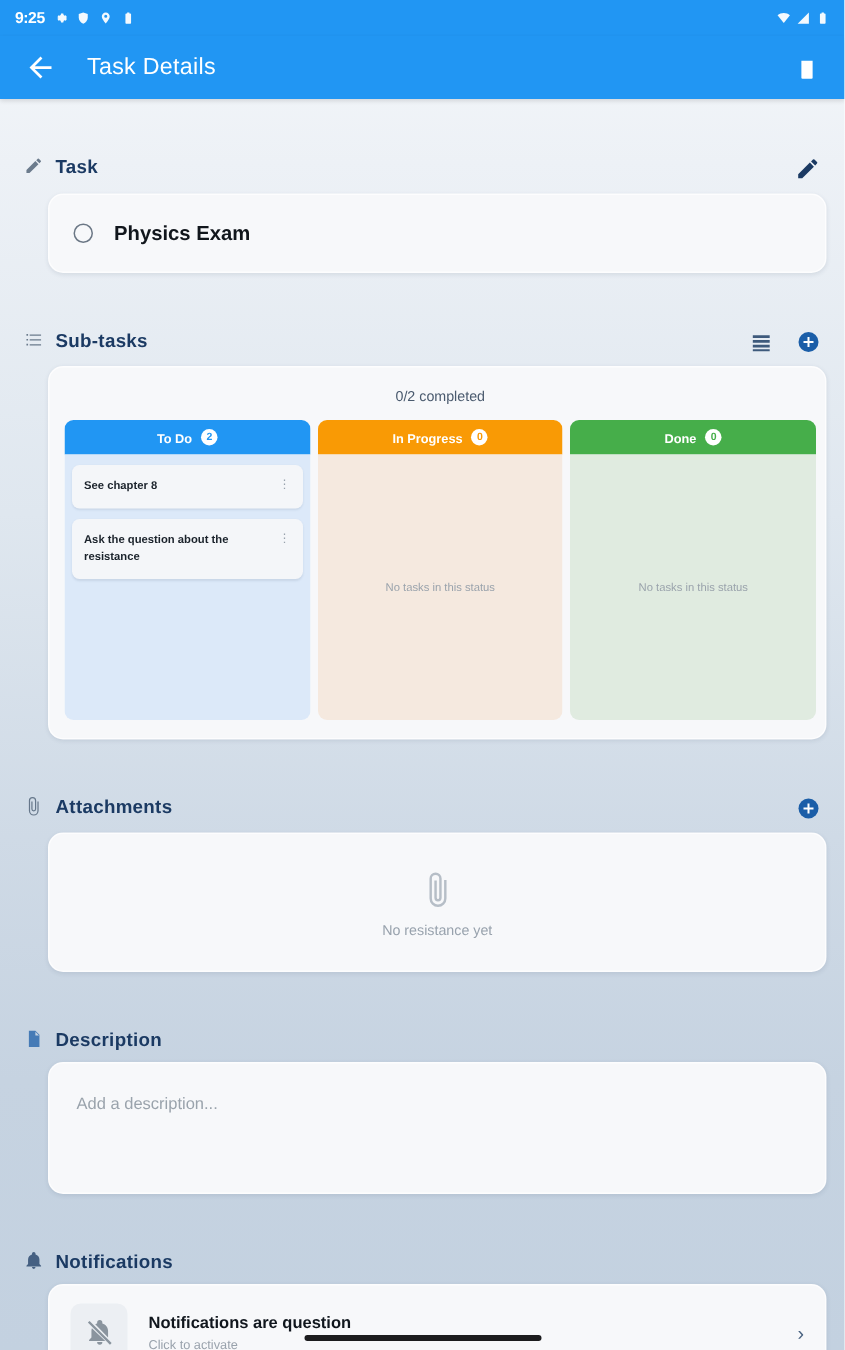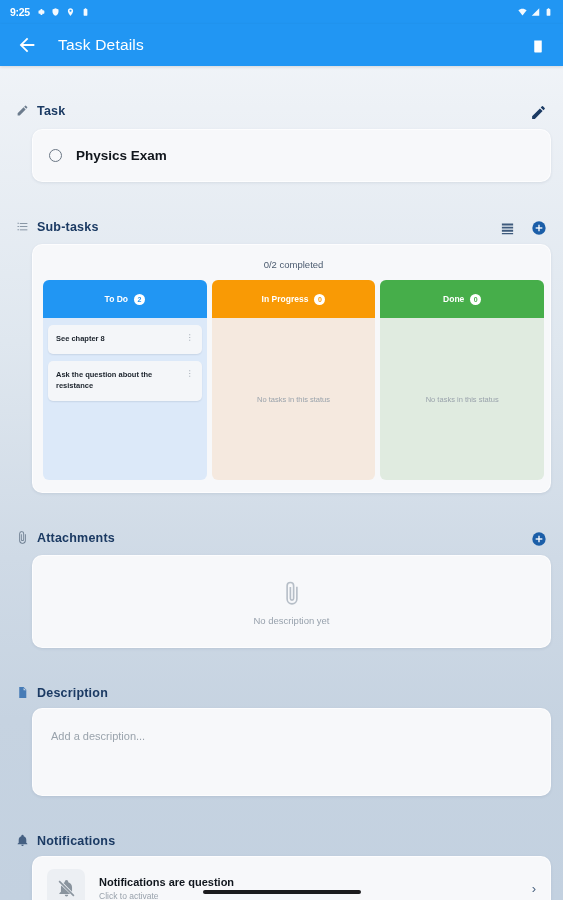--- a/index.html
+++ b/index.html
@@ -68,21 +68,21 @@
   .kanban-card { padding:10px 6px 12px 10px; }
   .completed {
     text-align:center; font-size:9.5px; color:#4A5A6E;
     padding:4px 0 10px 0;
   }
   .columns { display:flex; gap:5px; }
   .col { flex:1; border-radius:6px; overflow:hidden; min-height:200px;
          display:flex; flex-direction:column; }
   .col-head {
     display:flex; align-items:center; justify-content:center; gap:6px;
-    height:38px; color:#fff; font-size:8.5px; font-weight:bold;text-align:right;
+    height:23px; color:#fff; font-size:8.5px; font-weight:bold;text-align:right;
   }
   .col-badge {
     background:#fff; border-radius:50%;
     width:11px; height:11px; display:flex;
     align-items:center; justify-content:center;
     font-size:7px; font-weight:bold;
   }
   .col-body { flex:1; padding:7px 5px; }
   .col-empty {
     display:flex; align-items:center; justify-content:center;
@@ -271,21 +271,21 @@
             <path d="M11 7h2v10h-2z" fill="#fff"></path>
             <path d="M7 11h10v2H7z" fill="#fff"></path>
           </svg>
       </span>
     </div>
   </div>
   <div class="card attach-box">
     <svg width="26" height="30" viewBox="0 0 24 24" fill="none" stroke="#B6BEC7" stroke-width="1.5">
         <path d="M16.5 6.2v11.3a4.5 4.5 0 11-9 0V5.3a3 3 0 116 0v11.8a1.5 1.5 0 11-3 0V6.5"></path>
       </svg>
-    <span class="attach-txt">No description yet</span>
+    <span class="attach-txt">No resistance yet</span>
   </div>
 
   <div class="sec-head">
     <svg class="ic" viewBox="0 0 24 24" fill="#1B5EA8">
         <path d="M6 2h8l5 5v15H6V2zm8 1.5V8h4.5L14 3.5z"></path>
       </svg>
     <span class="lbl">Description</span>
   </div>
   <div class="card desc-box">
     <span class="desc-ph">Add a description...</span>

